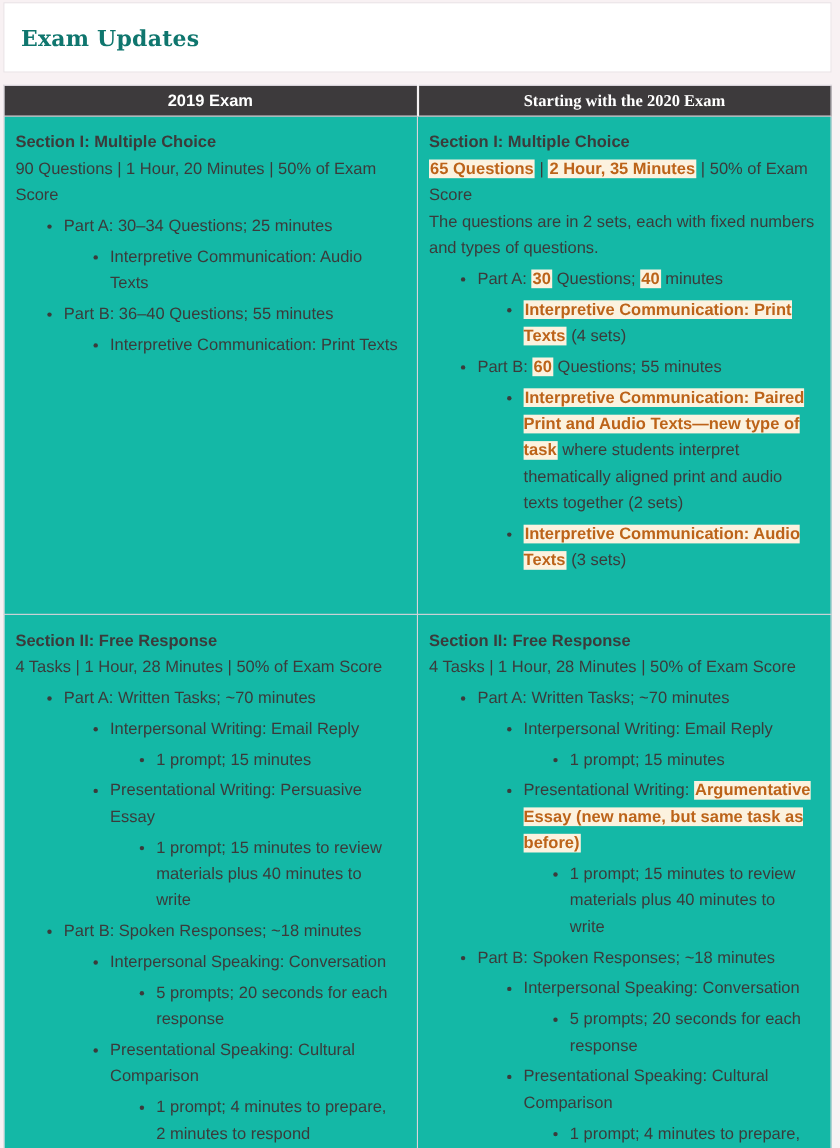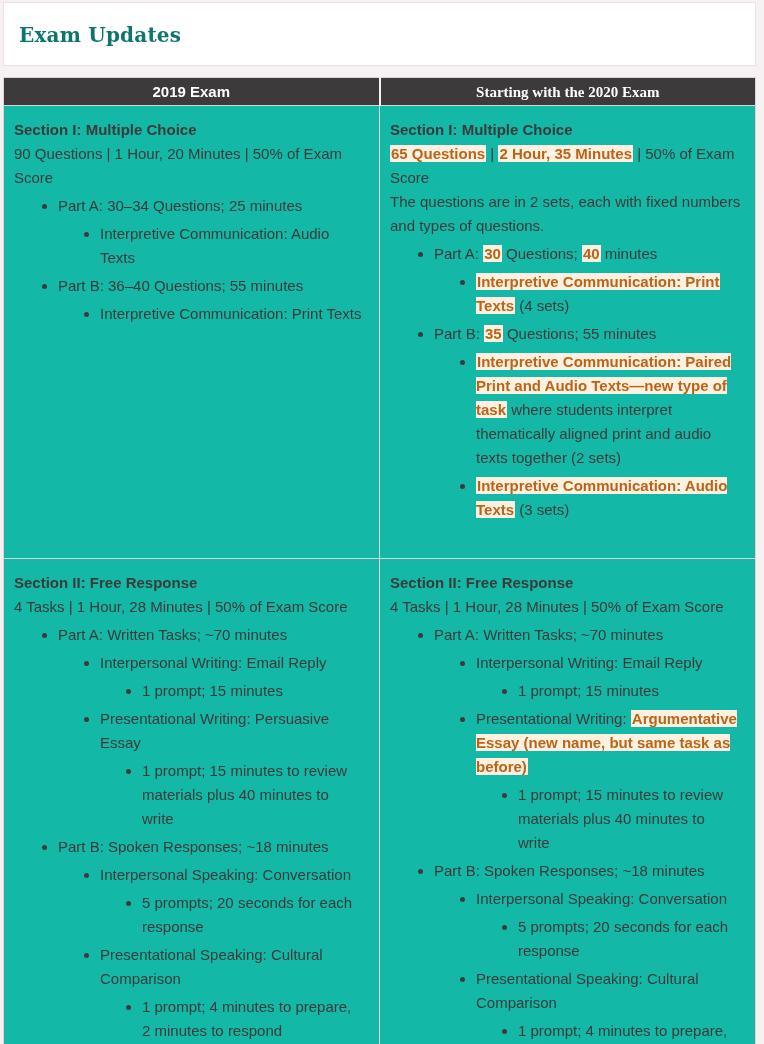--- a/index.html
+++ b/index.html
@@ -101,21 +101,21 @@
           </ul>
         </td>
       <td>
           <div class="heading">Section I: Multiple Choice</div>
           <div class="para"><span class="hl">65 Questions</span> | <span class="hl">2 Hour, 35 Minutes</span> | 50% of Exam Score</div>
           <div class="para">The questions are in 2 sets, each with fixed numbers and types of questions.</div>
           <ul>
             <li>Part A: <span class="hl">30</span> Questions; <span class="hl">40</span> minutes<ul>
                 <li><span class="hl">Interpretive Communication: Print Texts</span> (4 sets)</li>
               </ul></li>
-            <li>Part B: <span class="hl">35</span> Questions; 55 minutes<ul>
+            <li>Part B: <span class="hl">60</span> Questions; 55 minutes<ul>
                 <li><span class="hl">Interpretive Communication: Paired Print and Audio Texts—new type of task</span> where students interpret thematically aligned print and audio texts together (2 sets)</li>
                 <li><span class="hl">Interpretive Communication: Audio Texts</span> (3 sets)</li>
               </ul></li>
           </ul>
         </td>
     </tr>
     <tr>
       <td>
           <div class="heading">Section II: Free Response</div>
           <div class="para">4 Tasks | 1 Hour, 28 Minutes | 50% of Exam Score</div>

